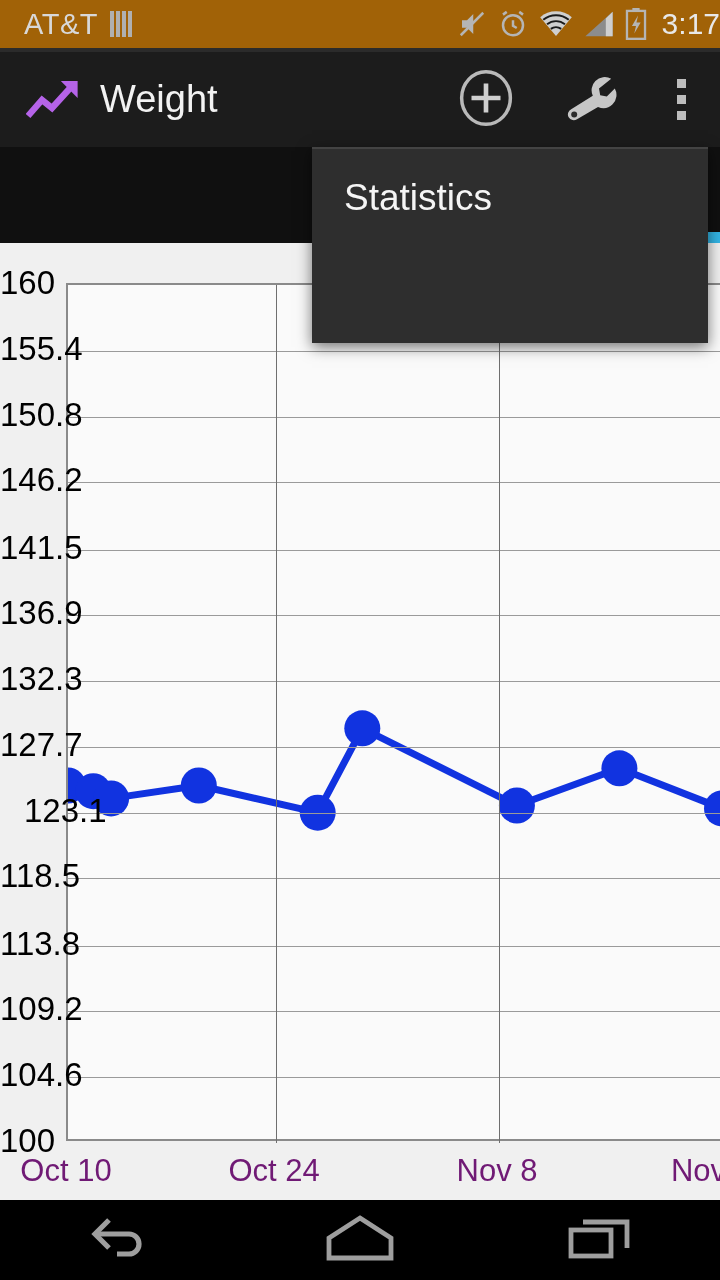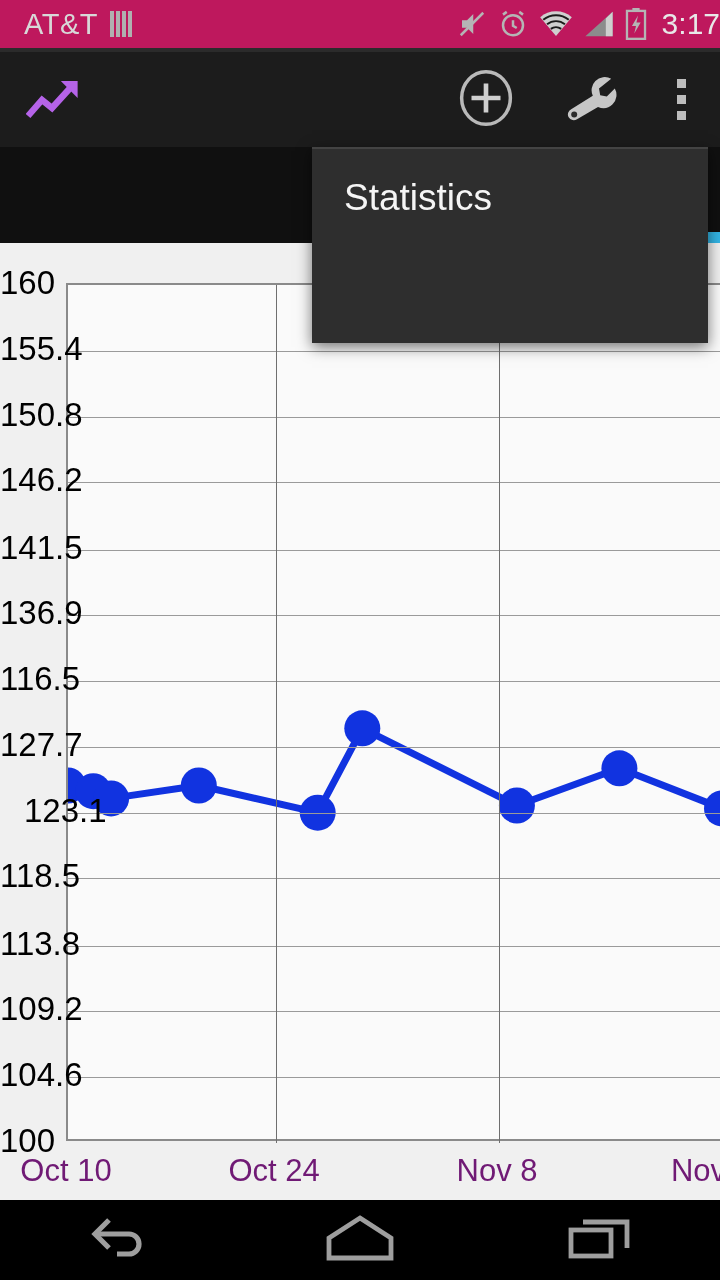--- a/index.html
+++ b/index.html
@@ -8,21 +8,21 @@
     background: #ffffff;
     font-family: "Liberation Sans", sans-serif;
     overflow: hidden;
   }
   #app { position: relative; width: 720px; height: 1280px; }
 
   
   .statusbar {
     position: absolute; top: 0; left: 0;
     width: 720px; height: 48px;
-    background: #be185d;
+    background: #a16207;
     display: flex; align-items: center;
   }
   .sb-left { display: flex; align-items: center; padding-left: 24px; gap: 12px; }
   .carrier { color: #d8d8d8; font-size: 29px; letter-spacing: .5px; }
   .sig-bars { display: flex; align-items: flex-end; gap: 2px; height: 26px; }
   .sig-bars i { display:block; width: 4px; background: #b0b0b0; }
   .sig-bars i:nth-child(1){ height: 26px; }
   .sig-bars i:nth-child(2){ height: 26px; }
   .sig-bars i:nth-child(3){ height: 26px; }
   .sig-bars i:nth-child(4){ height: 26px; }
@@ -194,20 +194,21 @@
   </div>
   <div class="statusbar-sep"></div>
 
   <div class="actionbar">
     <span class="app-icon">
       <svg width="56" height="48" viewBox="0 0 28 24">
         <polyline points="1,20 8,12 13,16 23,5" fill="none" stroke="#b563e8" stroke-width="3.2" stroke-linejoin="miter"></polyline>
         <polygon points="25.8,2.5 25.8,11 17.4,2.5" fill="#b563e8"></polygon>
       </svg>
     </span>
+    <div class="app-title">Weight</div>
 
     <div class="ab-actions">
       <div class="ab-btn">
         <span>
           <svg width="58" height="58" viewBox="0 0 30 30">
             <ellipse cx="15" cy="15" rx="12.6" ry="13.6" fill="none" stroke="#b9b9b9" stroke-width="1.8"></ellipse>
             <path d="M15 7.5v15M7.5 15h15" stroke="#cfcfcf" stroke-width="2.4"></path>
           </svg>
         </span>
       </div>
@@ -263,21 +264,21 @@
         <div class="gridline-v" style="left: 208.091px;"></div>
         <div class="gridline-v" style="left: 431.045px;"></div>
       </div>
     <div id="ytick-layer">
         <div class="ytick" style="top: 40px;">160</div>
         <div class="ytick" style="top: 105.78px;">155.4</div>
         <div class="ytick" style="top: 171.56px;">150.8</div>
         <div class="ytick" style="top: 237.34px;">146.2</div>
         <div class="ytick" style="top: 304.55px;">141.5</div>
         <div class="ytick" style="top: 370.33px;">136.9</div>
-        <div class="ytick" style="top: 436.11px;">116.5</div>
+        <div class="ytick" style="top: 436.11px;">132.3</div>
         <div class="ytick" style="top: 501.89px;">127.7</div>
         <div class="ytick" style="top: 567.67px; padding-left: 24px;">123.1</div>
         <div class="ytick" style="top: 633.45px;">118.5</div>
         <div class="ytick" style="top: 700.66px;">113.8</div>
         <div class="ytick" style="top: 766.44px;">109.2</div>
         <div class="ytick" style="top: 832.22px;">104.6</div>
         <div class="ytick" style="top: 898px;">100</div>
       </div>
     <div id="xtick-layer">
         <div class="xtick" style="left: 66px; top: 910px;">Oct 10</div>

